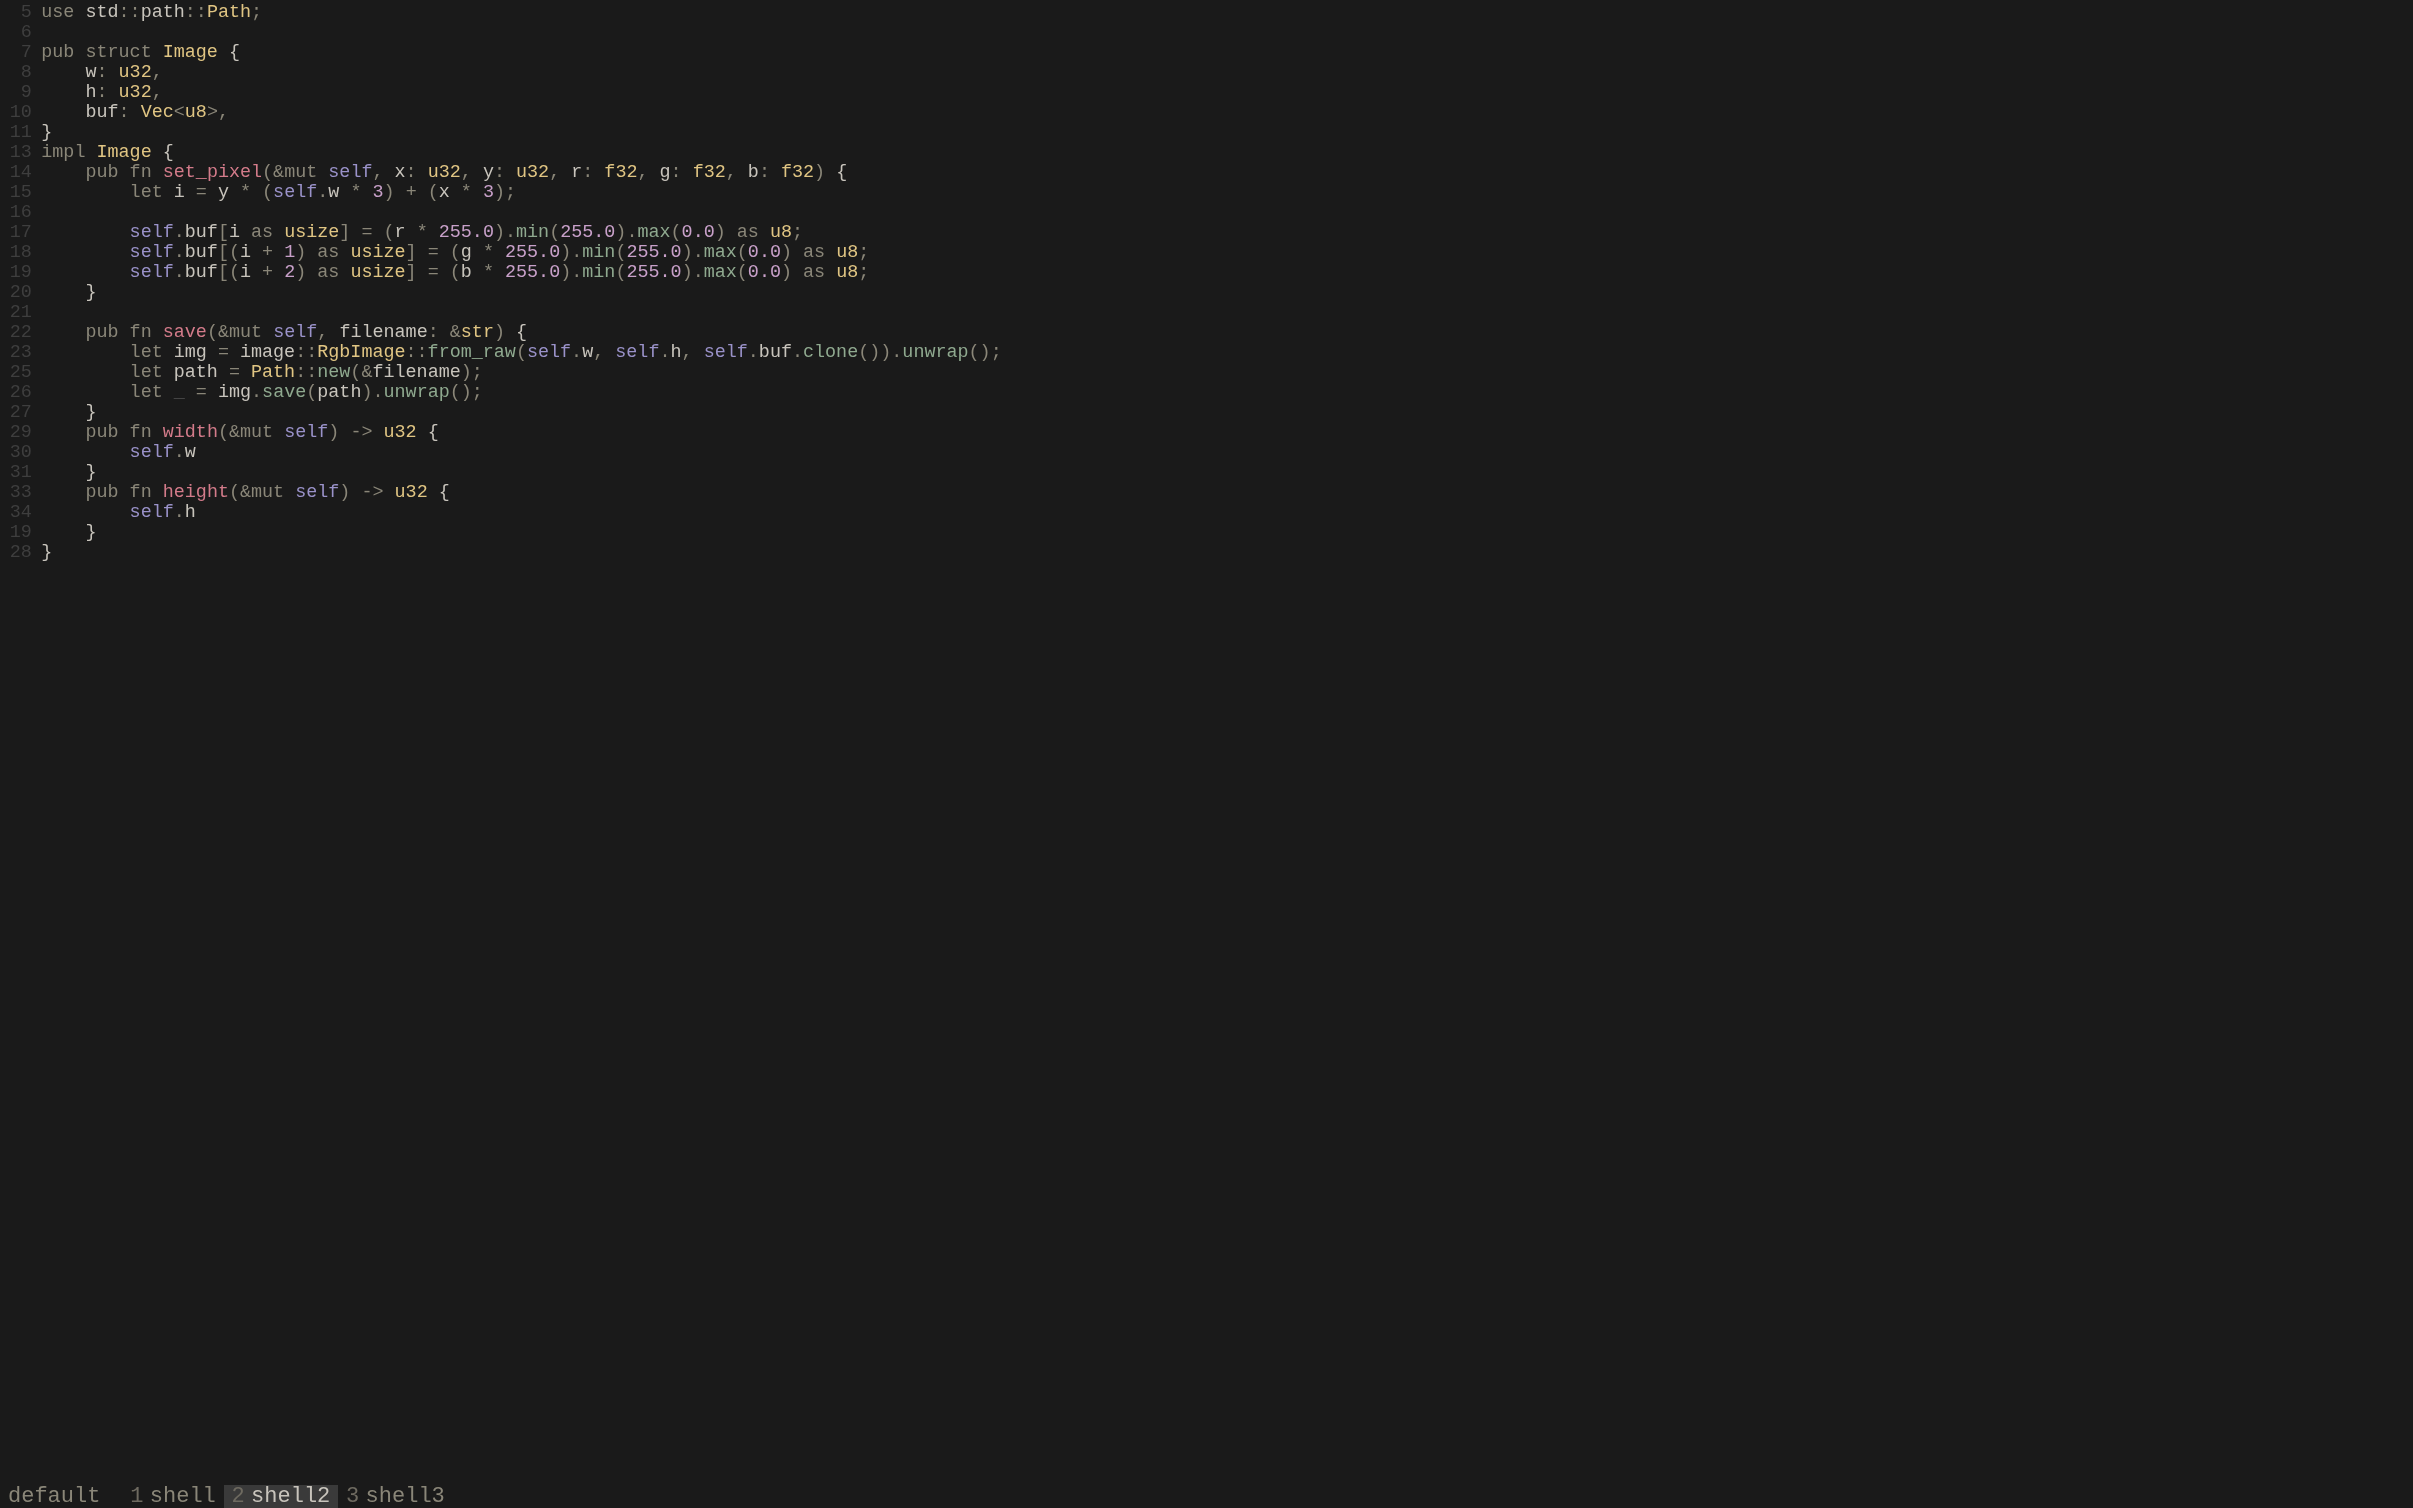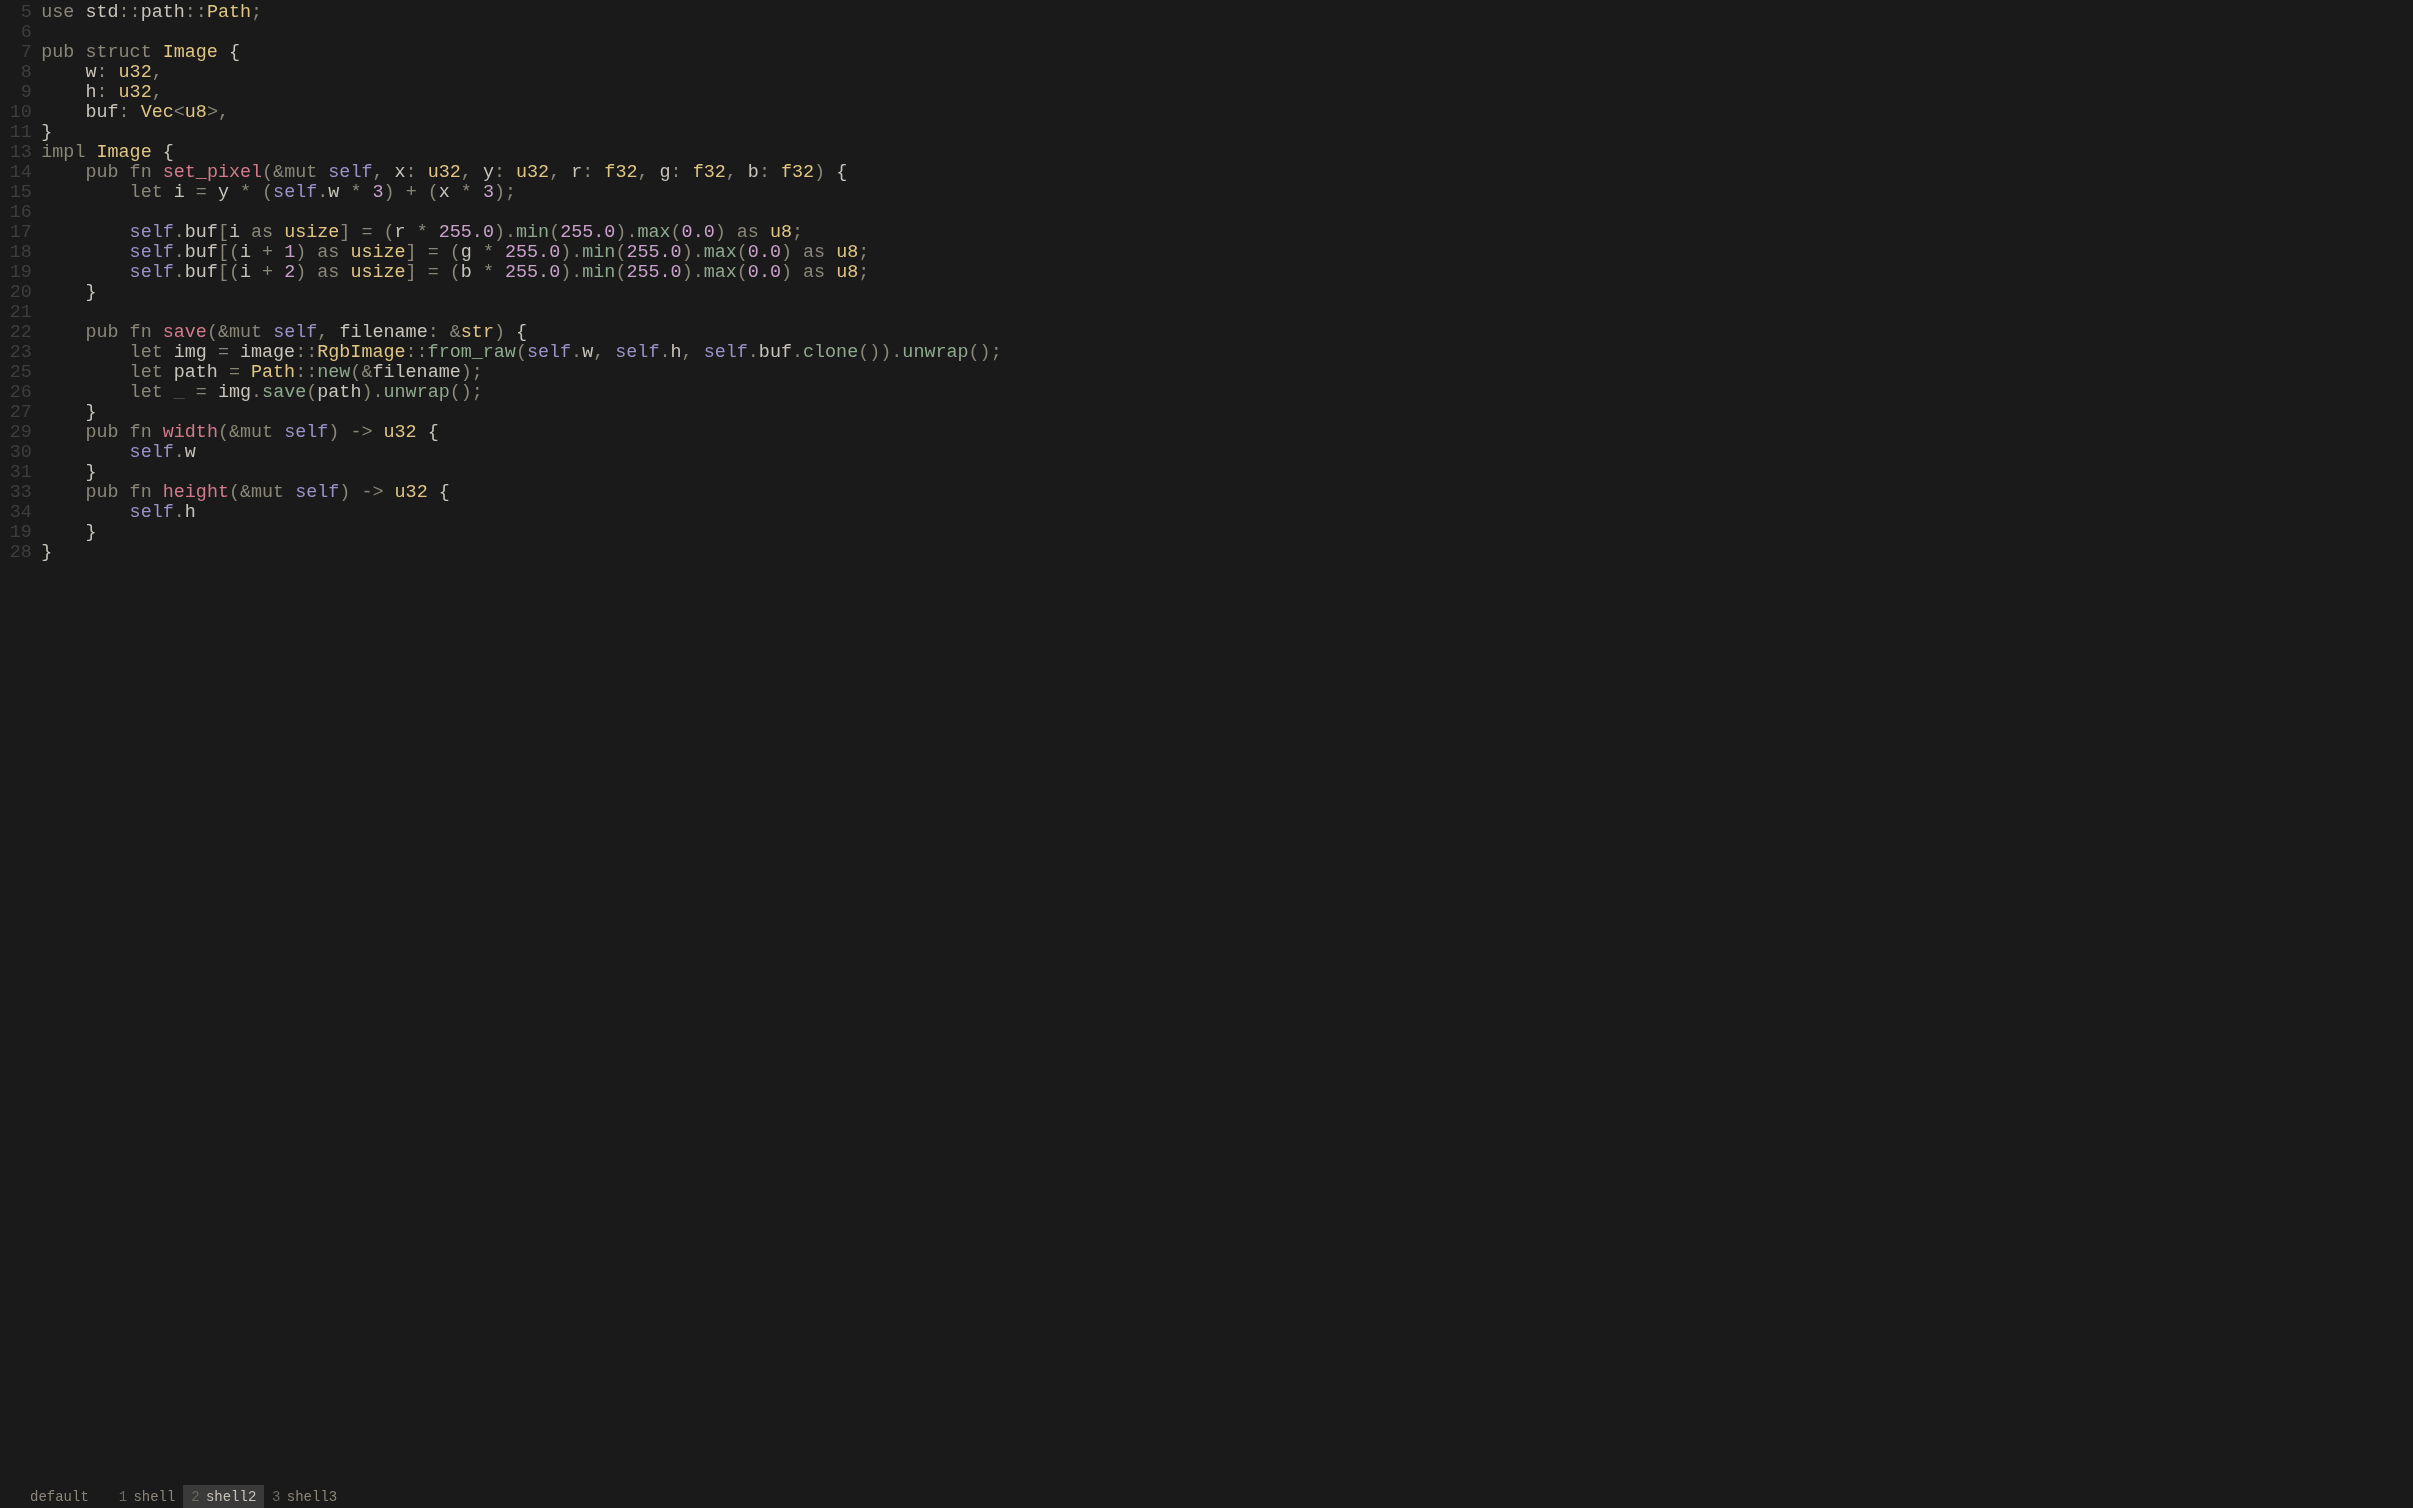--- a/index.html
+++ b/index.html
@@ -53,23 +53,23 @@
   .amp   { color: #8a8678; }
   .call  { color: #8fa98f; }        
 
   .statusbar {
     position: absolute;
     bottom: 0; left: 0; right: 0;
     height: 23.6px;
     background: #1a1a1a;
     display: flex;
     align-items: center;
-    font-size: 14px;
+    font-size: 22px;
     color: #8a8678;
-    padding-left: 30px;
+    padding-left: 8px;
     border-top: 0.8px solid #1a1a1a;
   }
   .statusbar .session { color: #8a8678; margin-right: 22px; }
   .statusbar .win { display:flex; align-items:center; height:100%; padding:0 7.9px; }
   .statusbar .win .idx { color: #6e6a60; margin-right: 6.3px; }
   .statusbar .win .name { color: #8a8678; }
   .statusbar .win.active { background: #3a3a3a; }
   .statusbar .win.active .name { color: #c8c4bc; }
 </style>
 </head>

